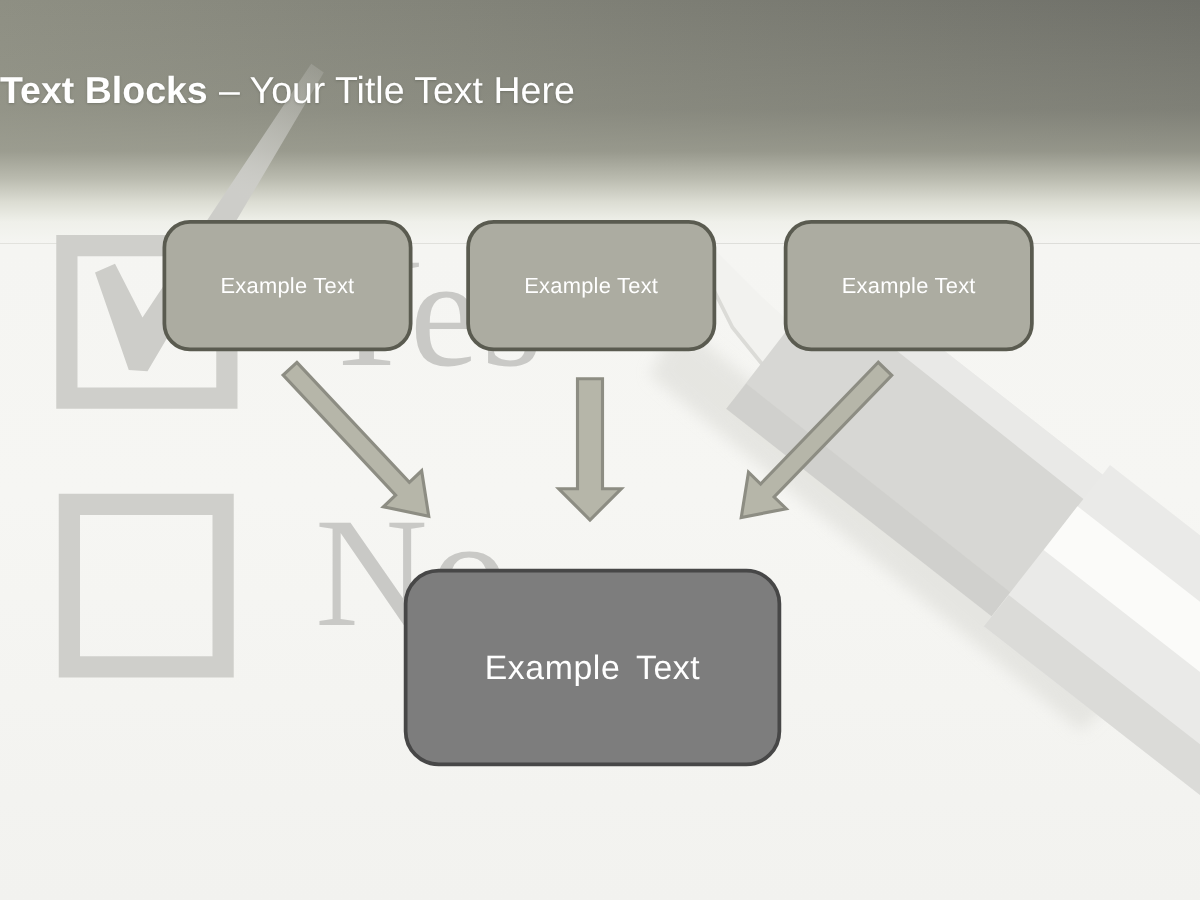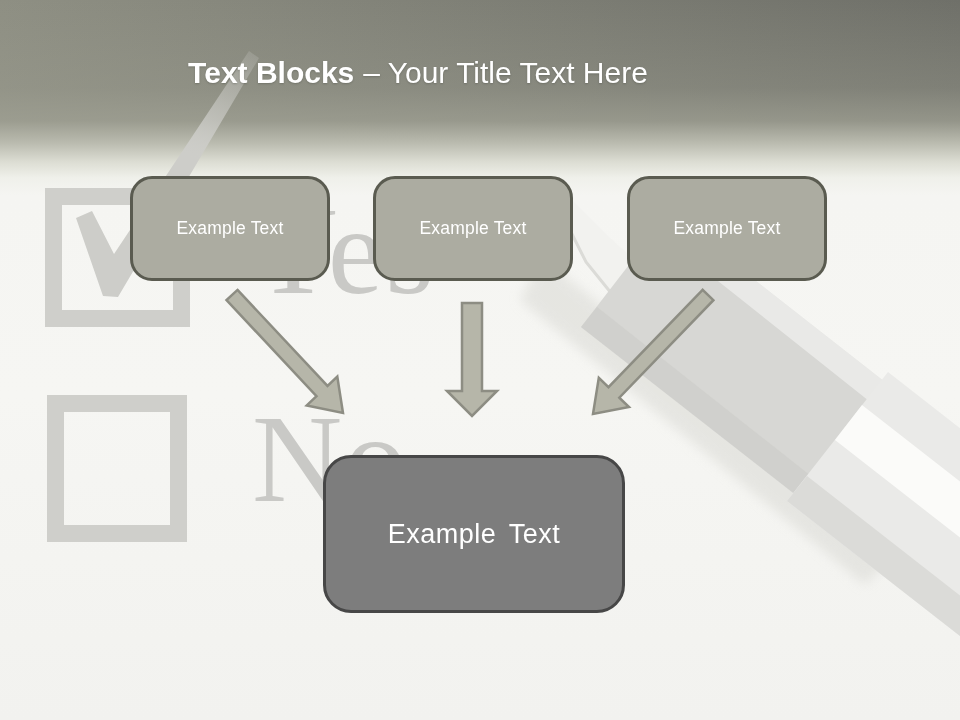--- a/index.html
+++ b/index.html
@@ -17,22 +17,22 @@
         rgba(157,158,145,0) 0%,
         rgba(157,158,145,0.35) 45%,
         rgba(160,161,148,0.75) 62%,
         #b9baae 73%,
         #dcddd3 83%,
         #eff0ea 91%,
         #f5f5f2 100%),
       linear-gradient(to right,#8e8f83,#6f7069);
   }
   .page-title{
-    position:absolute;left:12px;top:52px;width:812px;height:42px;z-index:5;
-    text-align:center;color:#ffffff;font-size:30px;line-height:42px;
+    position:absolute;left:0;top:52px;width:812px;height:42px;z-index:5;
+    color:#ffffff;font-size:30px;line-height:42px;
     text-shadow:0 1px 2px rgba(40,42,35,0.25);
     white-space:nowrap;
   }
   .page-title .t-bold{font-weight:bold;}
   .page-title .t-reg{font-weight:normal;margin-left:9px;}
   
   .watermark{
     position:absolute;z-index:2;color:#c9c9c6;
     font-family:"Liberation Serif",serif;font-size:125px;line-height:1;
     letter-spacing:2px;user-select:none;

